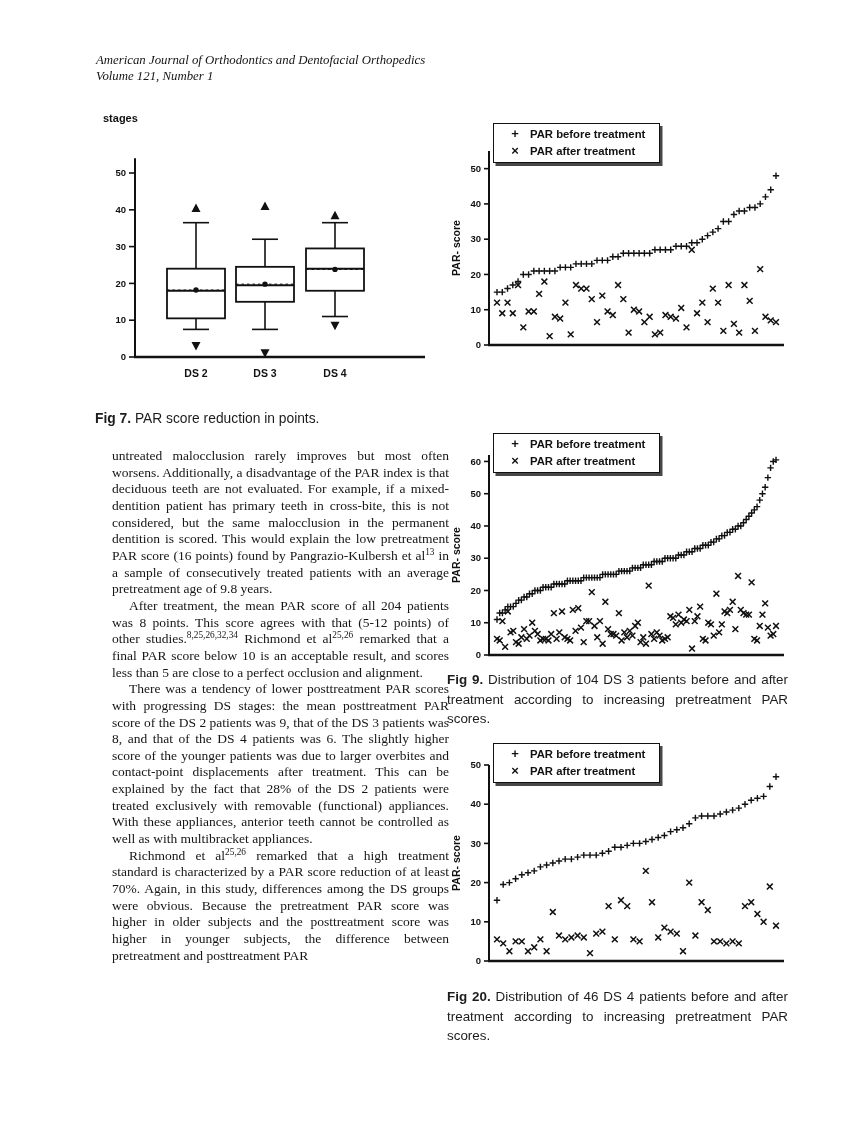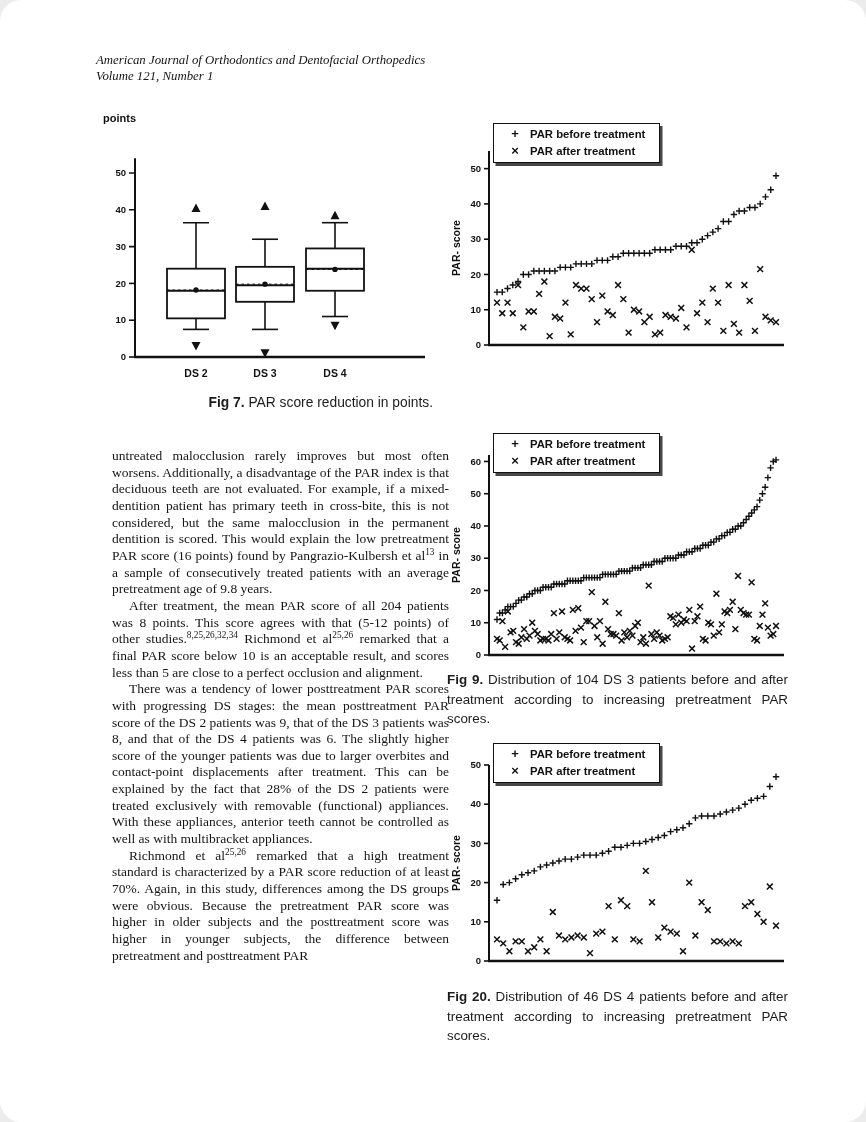--- a/index.html
+++ b/index.html
@@ -1,29 +1,29 @@
 <!DOCTYPE html>
 <html><head>
 <meta charset="utf-8">
 <style>
   html,body{margin:0;padding:0;background:#ececec;}
   .page{position:relative;width:866px;height:1122px;background:#fff;margin:0 auto;
-        font-family:"Liberation Serif",serif;color:#141414;overflow:hidden;border-radius:21px;}
+        font-family:"Liberation Serif",serif;color:#141414;overflow:hidden;}
   
   .header-left{position:absolute;left:96px;top:53px;font-style:italic;font-size:12.8px;line-height:15.5px;}
   .header-right{position:absolute;left:460px;top:53px;width:326px;text-align:right;font-style:italic;font-size:12.8px;}
   .pagenum{font-style:normal;font-weight:bold;font-family:"Liberation Sans",sans-serif;font-size:13.5px;margin-left:7px;}
   
   .fig7-wrap{position:absolute;left:95px;top:112px;width:338px;}
   .points-label{font-family:"Liberation Sans",sans-serif;font-weight:bold;font-size:11px;margin:0 0 5px 8px;color:#111;}
   .chartbox7{position:relative;height:252px;}
   .chartbox7 svg{display:block;}
   
   .caption{font-family:"Liberation Sans",sans-serif;font-size:13.4px;line-height:19.6px;color:#1c1c1c;}
-  .cap-center{text-align:right;margin-top:12px;font-size:13.8px;}
+  .cap-center{text-align:left;margin-top:28px;font-size:13.8px;}
   .cap-just{text-align:justify;margin-top:0;}
   .capb{font-weight:bold;}
   
   .textcol{position:absolute;left:112px;top:448px;width:337px;font-size:13.5px;line-height:16.65px;text-align:justify;color:#151515;}
   .textcol p{margin:0;}
   .textcol p.indent{text-indent:17px;}
   .textcol sup{font-size:9.3px;line-height:0;}
   
   .figR{position:absolute;left:447px;width:341px;}
   .chartbox{position:relative;}
@@ -41,21 +41,21 @@
 <body>
 
 <div class="page">
 
   <div class="header-left">
     <div>American Journal of Orthodontics and Dentofacial Orthopedics</div>
     <div>Volume 121, Number 1</div>
   </div>
 
   <div class="fig7-wrap">
-    <div class="points-label">points</div>
+    <div class="points-label">stages</div>
     <div class="chartbox7" id="fig7-chart">
         <svg width="338" height="252">
           <g>
             <line x1="40" y1="29.28" x2="40" y2="228" stroke="#111" stroke-width="2"></line>
             <line x1="39" y1="228" x2="330" y2="228" stroke="#111" stroke-width="2.6"></line>
             <line x1="34" y1="228" x2="40" y2="228" stroke="#111" stroke-width="1.6"></line>
             <text x="31" y="231.2" text-anchor="end" class="tick">0</text>
             <line x1="34" y1="191.2" x2="40" y2="191.2" stroke="#111" stroke-width="1.6"></line>
             <text x="31" y="194.39999999999998" text-anchor="end" class="tick">10</text>
             <line x1="34" y1="154.39999999999998" x2="40" y2="154.39999999999998" stroke="#111" stroke-width="1.6"></line>

